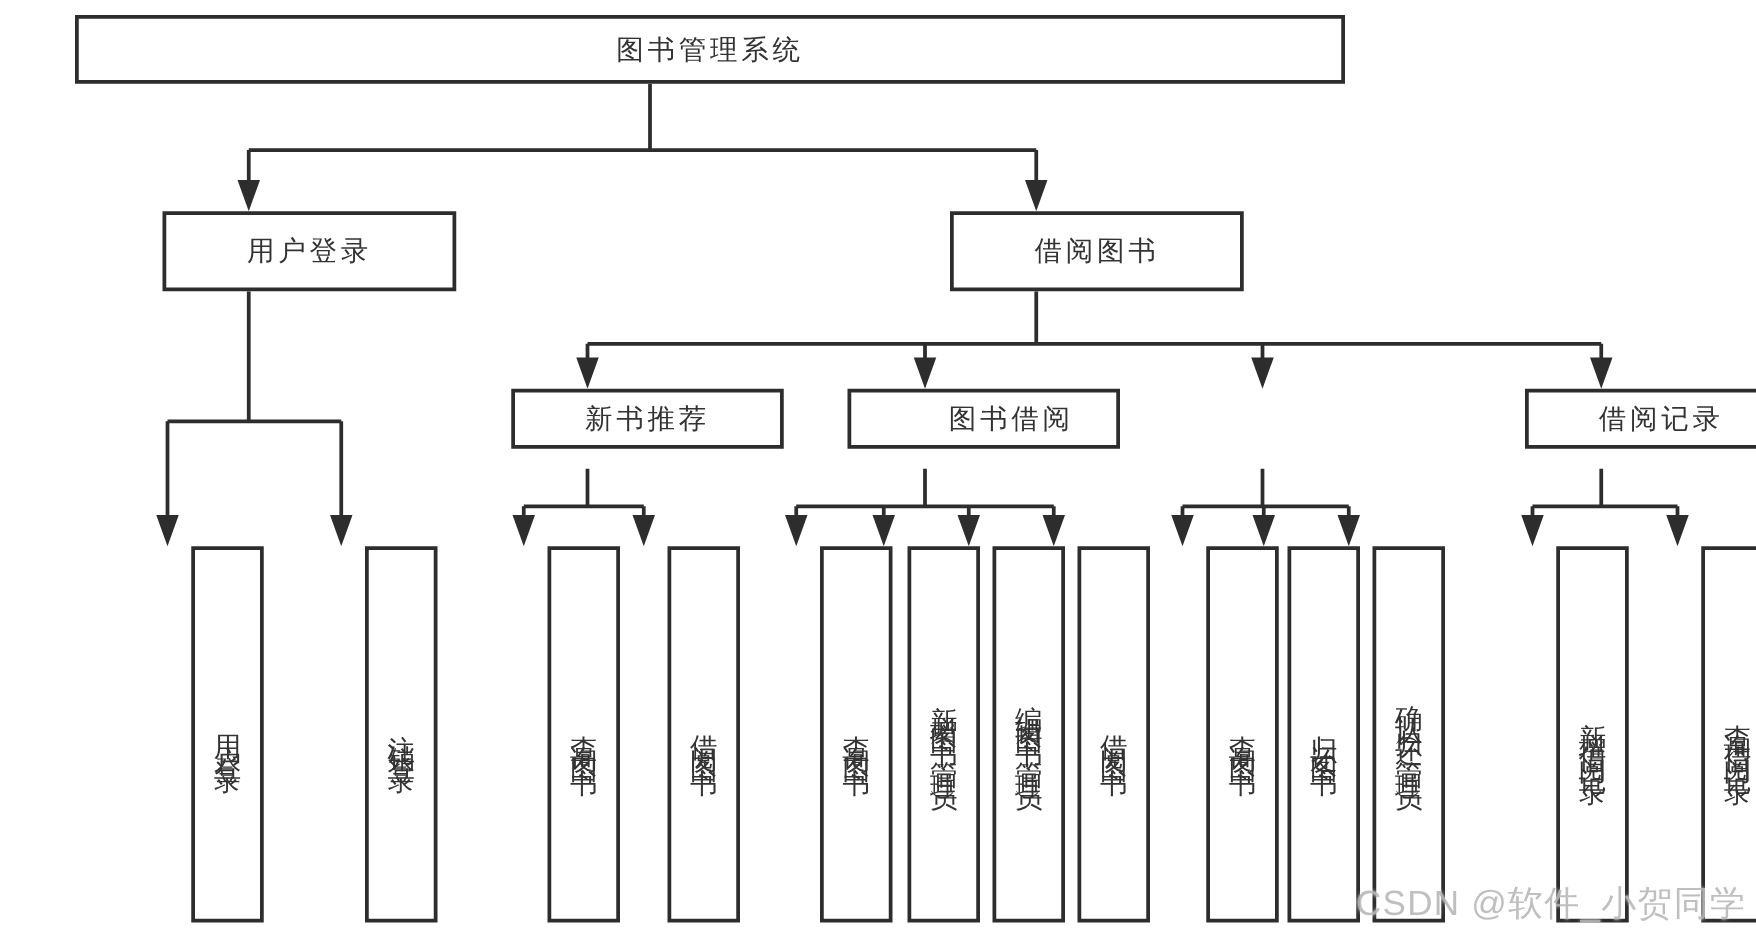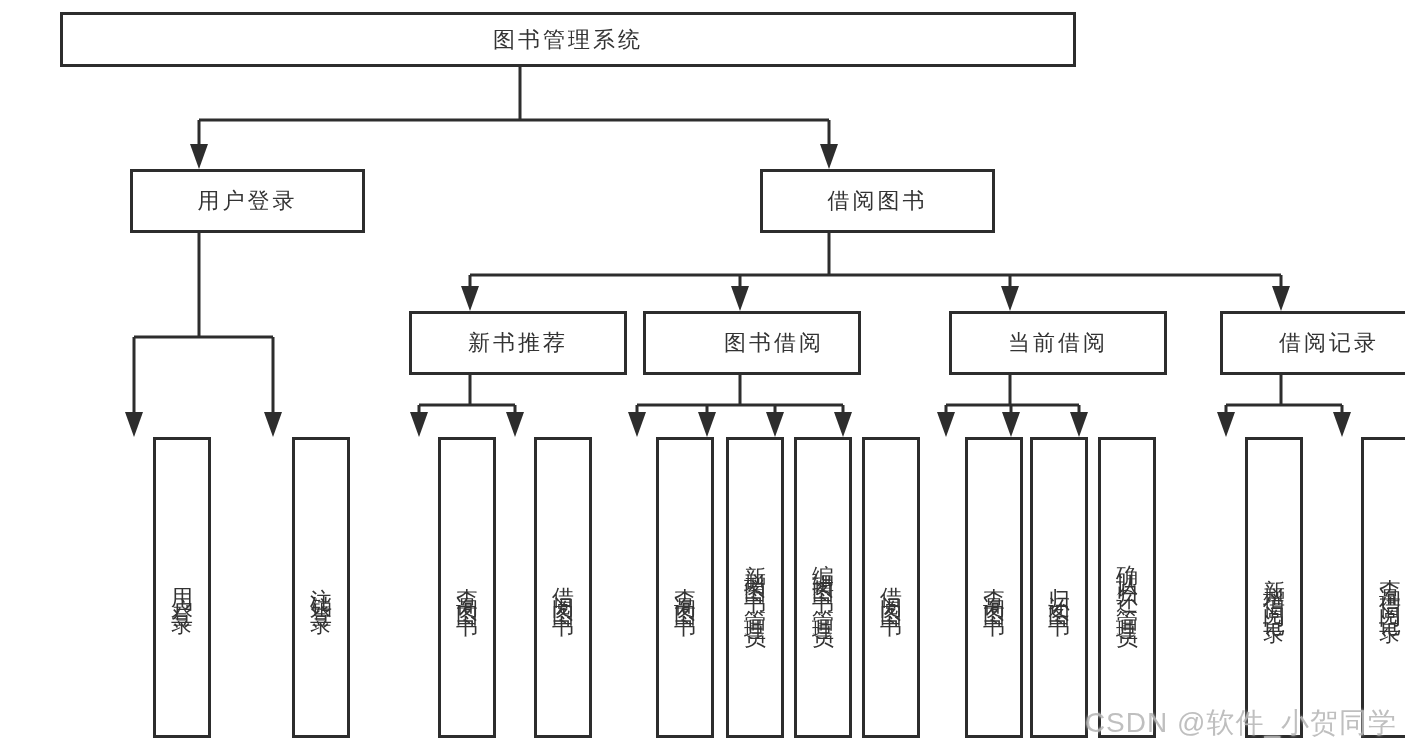--- a/index.html
+++ b/index.html
@@ -10,21 +10,21 @@
   .wires{position:absolute;left:0;top:0;width:1405px;height:747px;}
   .wires path{stroke:#2d2d2d;stroke-width:3;fill:none;}
   .wires polygon{fill:#2d2d2d;stroke:none;}
   .box{
     position:absolute;box-sizing:border-box;border:3px solid #2d2d2d;background:#ffffff;
     display:flex;align-items:center;justify-content:center;
     font-size:22px;letter-spacing:3px;color:#333333;white-space:nowrap;margin-left:48px;
   }
   .root{left:12px;top:12px;width:1016px;height:55px;}
   .lvl2{top:169px;width:235px;height:64px;}
-  .lvl3{top:311px;width:218px;height:64px;}
+  .lvl3{top:311px;width:218px;height:48px;}
   .vbox{
     top:437px;width:58px;height:301px;
     writing-mode:vertical-rl;text-orientation:mixed;
     font-size:22px;letter-spacing:9px;line-height:1;white-space:nowrap;
   }
   .watermark{
     position:absolute;right:8px;bottom:5px;
     font-size:28px;letter-spacing:1px;color:#b9b9b9;opacity:0.9;
     text-shadow:0 0 3px rgba(255,255,255,0.95);
     font-family:"Liberation Sans","DejaVu Sans",sans-serif;
@@ -84,22 +84,21 @@
       <polygon points="1333,412 1351,412 1342,437"></polygon>
     </g>
   </svg>
 
   <div class="box root">图书管理系统</div>
 
   <div class="box lvl2" style="left:82px;">用户登录</div>
   <div class="box lvl2" style="left:712px;">借阅图书</div>
 
   <div class="box lvl3" style="left:361px;">新书推荐</div>
-  <div class="box lvl3" style="left:595px;padding-left:44px;">图书借阅</div>
-  <div class="box lvl3" style="left:901px;">当前借阅</div>
+  <div class="box lvl3" style="left:630px;padding-left:44px;">图书借阅</div>
   <div class="box lvl3" style="left:1172px;">借阅记录</div>
 
   <div class="box vbox" style="left:105px;">用户登录</div>
   <div class="box vbox" style="left:244px;">注销登录</div>
 
   <div class="box vbox" style="left:390px;">查询图书</div>
   <div class="box vbox" style="left:486px;">借阅图书</div>
 
   <div class="box vbox" style="left:608px;">查询图书</div>
   <div class="box vbox" style="left:678px;">新增图书（管理员）</div>

